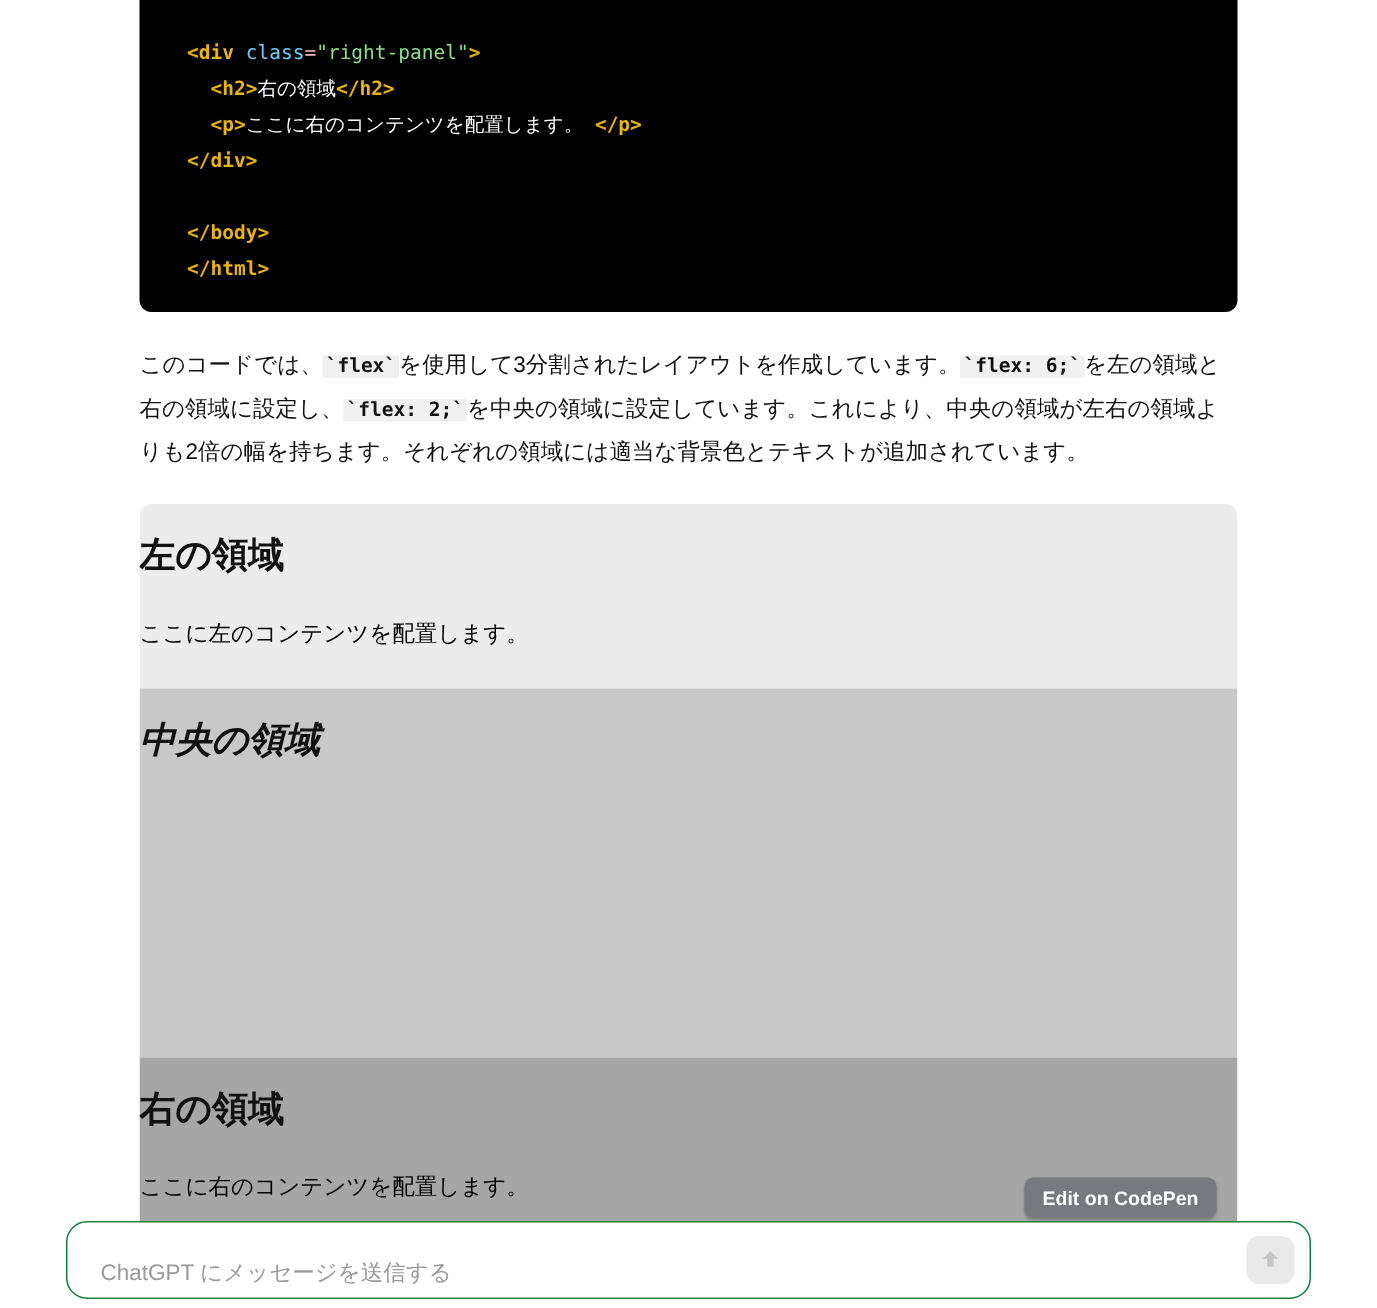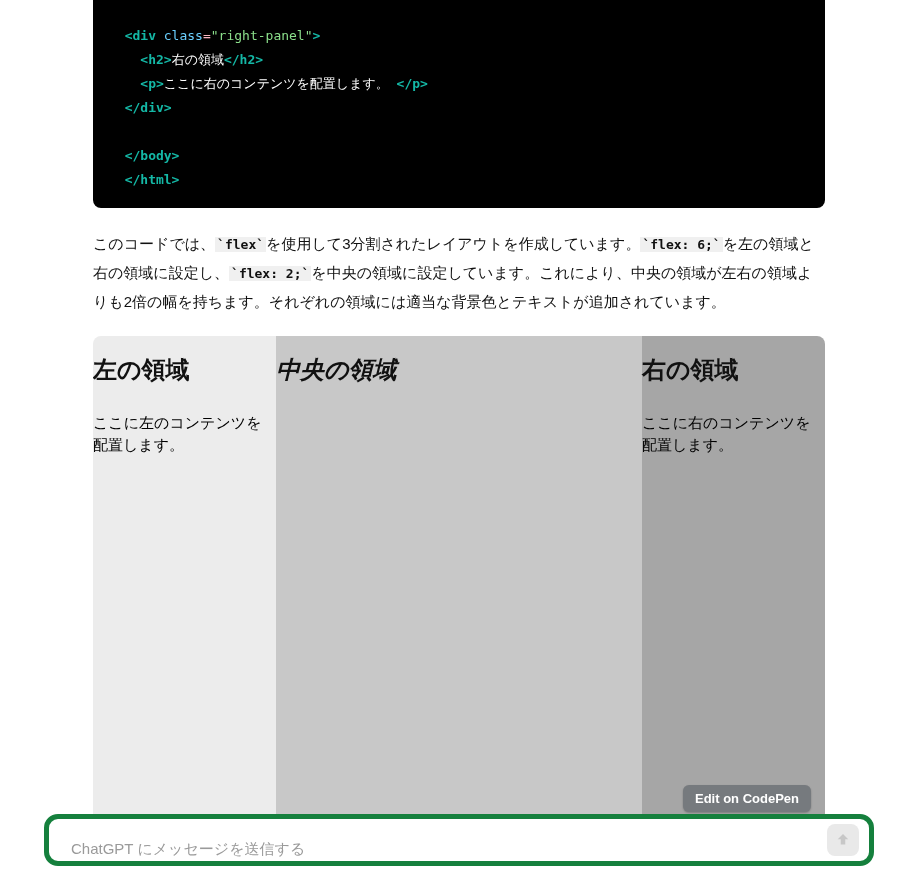--- a/index.html
+++ b/index.html
@@ -20,21 +20,21 @@
     background: #000000;
     border-radius: 0 0 8px 8px;
     color: #ffffff;
     font-family: ui-monospace, SFMono-Regular, Menlo, Consolas, monospace;
     font-size: 13px;
     line-height: 24px;
     padding: 0 16px 16px 16px;
     white-space: pre;
     overflow: hidden;
   }
-  .tok-tag   { color: #14b8a6; font-weight: bold; }
+  .tok-tag   { color: #eab308; font-weight: bold; }
   .tok-attr  { color: #6bd0ff; }
   .tok-eq    { color: #f8b6c1; }
   .tok-str   { color: #8bdf8b; }
   .tok-txt   { color: #ffffff; }
   .explain {
     font-size: 15px;
     line-height: 28px;
     color: #111111;
     margin: 22px 0 20px 0;
   }
@@ -44,20 +44,21 @@
     font-size: 13px;
     font-weight: bold;
     padding: 0 2px;
   }
   .preview {
     display: flex;
     height: 492px;
     position: relative;
     border-radius: 8px;
     overflow: hidden;
+    flex-direction: column;
   }
   .pane {
     padding: 0;
   }
   .pane h2 {
     font-size: 24px;
     font-weight: 700;
     color: #111;
     margin: 18px 0 0 0;
   }
@@ -92,21 +93,21 @@
   .composer-area {
     position: absolute;
     left: 0;
     right: 0;
     bottom: 0;
     padding: 0 44px 6px 44px;
     background: #ffffff;
   }
   .composer {
     position: relative;
-    border: 5px solid #15803d;
+    border: 1px solid #15803d;
     border-radius: 14px;
     height: 52px;
     display: flex;
     align-items: center;
     padding: 16px 52px 0 22px;
   }
   .composer input {
     border: none;
     outline: none;
     width: 100%;

